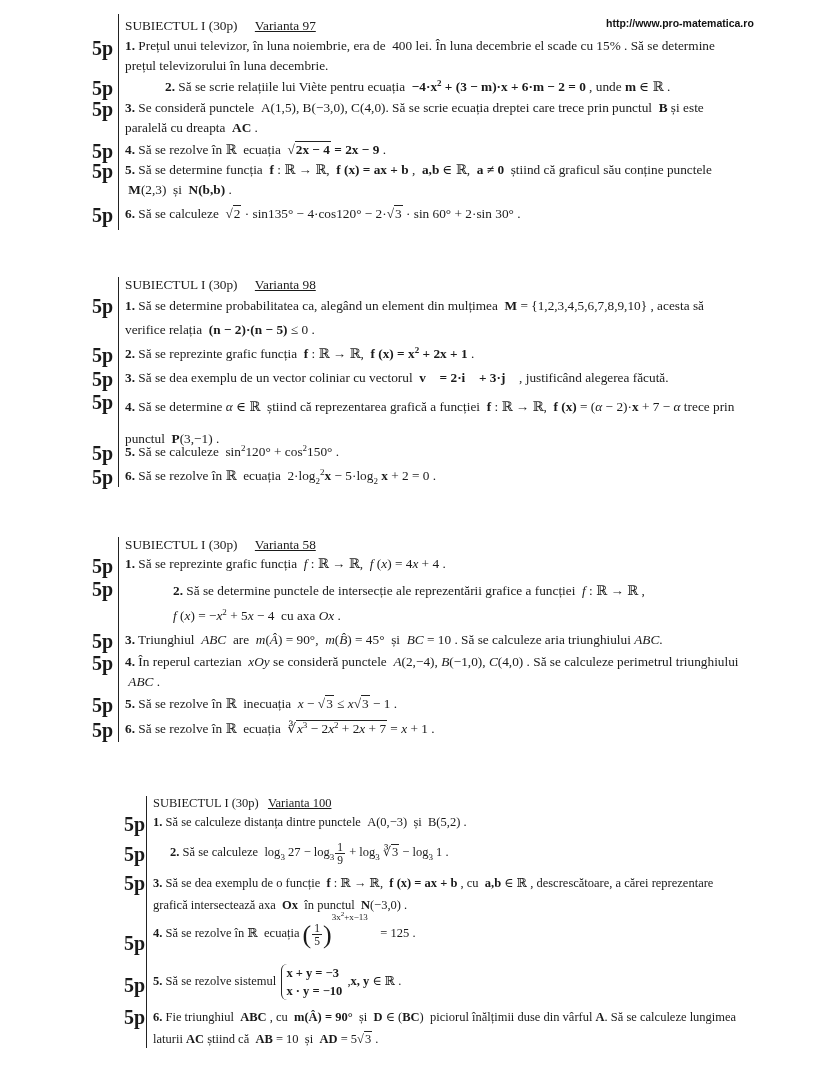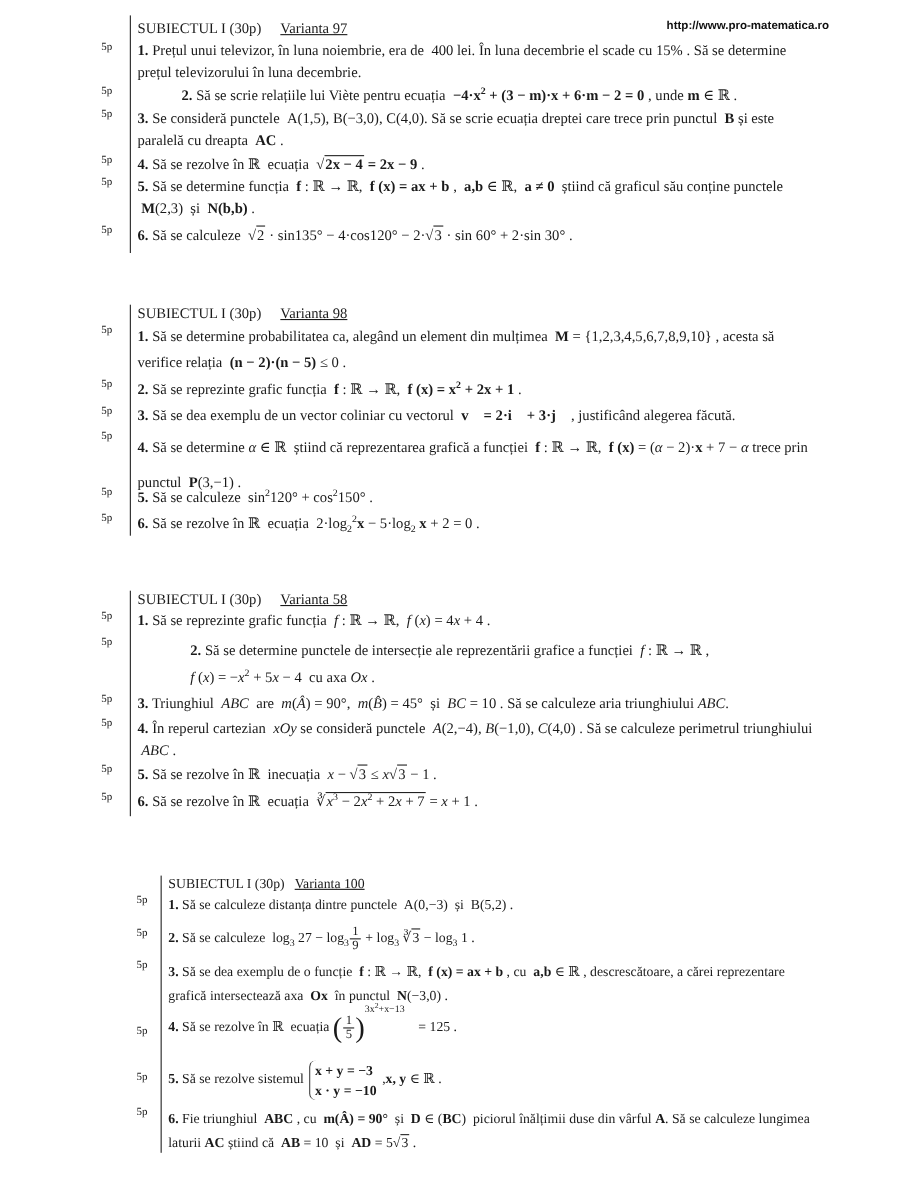--- a/index.html
+++ b/index.html
@@ -16,21 +16,21 @@
   .section { position: absolute; }
   .section .vline {
     position: absolute; top: 0; bottom: 0; width: 1.4px; background: #222;
   }
   .hdr {
     position: absolute; font-weight: normal; font-size: 13.3px; white-space: nowrap;
   }
   .hdr .var { text-decoration: underline; margin-left: 14px; }
   .row { position: absolute; left: 0; right: 0; }
   .pts {
-    position: absolute; font-weight: normal; font-size: 10px;
+    position: absolute; font-weight: bold; font-size: 20px;
   }
   .txt {
     position: absolute; line-height: 20px; white-space: normal;
   }
   .txt b.num { font-weight: bold; }
   .mb { font-weight: bold; }
   .mi { font-style: italic; }
   sup, sub { font-size: 9px; line-height: 0; }
   .frac {
     display: inline-block; vertical-align: middle; text-align: center; font-size: 11.5px; line-height: 12px; margin: 0 1px;
@@ -227,21 +227,21 @@
   <div class="row" style="top:16px;">
     <span class="pts" style="left:124px; top:1px;">5p</span>
     <div class="txt" style="left:153px; width:600px; font-size:12.5px;">
       <b class="num">1.</b>
       Să se calculeze distanța dintre punctele &nbsp;A(0,−3) &nbsp;și &nbsp;B(5,2) .
     </div>
   </div>
 
   <div class="row" style="top:45px;">
     <span class="pts" style="left:124px; top:2px;">5p</span>
-    <div class="txt" style="left:153px; width:600px; font-size:12.5px;">
+    <div class="txt" style="left:170px; width:600px; font-size:12.5px;">
       <b class="num">2.</b>
       Să se calculeze &nbsp;log<sub>3</sub> 27 − log<sub>3</sub><span class="frac"><span class="n">1</span><span class="d">9</span></span> + log<sub>3</sub> ∛<span class="sqrt">3</span> − log<sub>3</sub> 1 .
     </div>
   </div>
 
   <div class="row" style="top:76px;">
     <span class="pts" style="left:124px; top:0px;">5p</span>
     <div class="txt" style="left:153px; width:570px; font-size:12.5px; line-height:22px;">
       <b class="num">3.</b>
       Să se dea exemplu de o funcție &nbsp;<span class="mb">f</span> : ℝ → ℝ, &nbsp;<span class="mb">f (x) = ax + b</span> , cu &nbsp;<span class="mb">a,b</span> ∈ ℝ , descrescătoare, a cărei reprezentare grafică intersectează axa &nbsp;<span class="mb">Ox</span> &nbsp;în punctul &nbsp;<span class="mb">N</span>(−3,0) .

